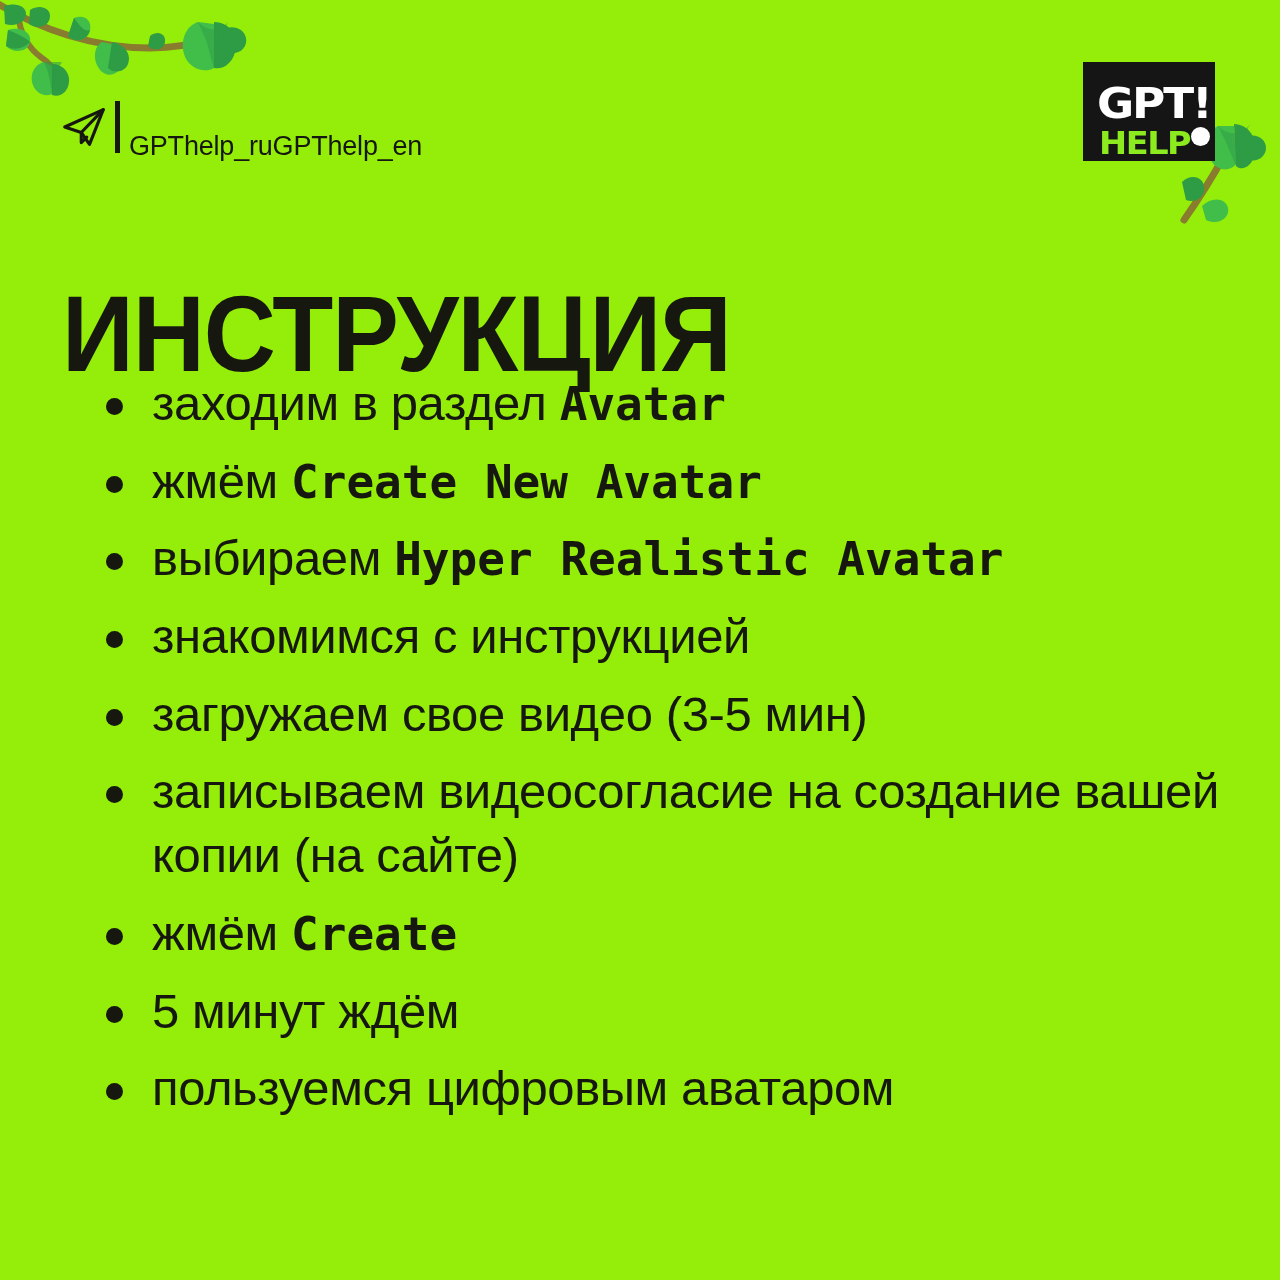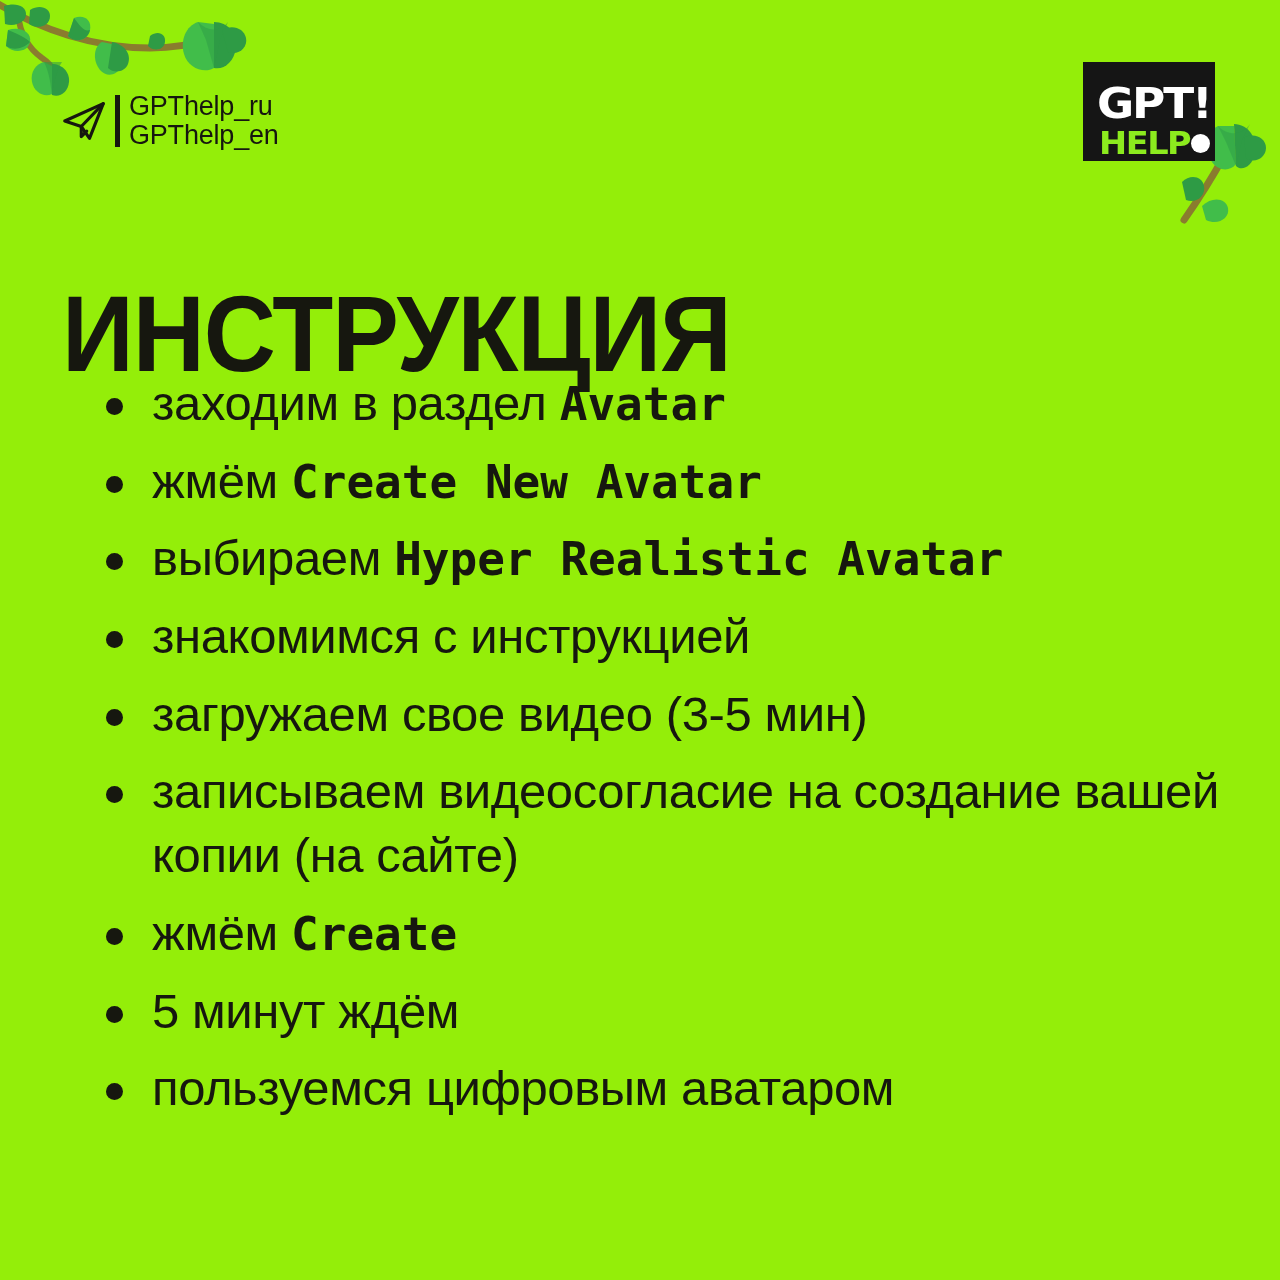--- a/index.html
+++ b/index.html
@@ -59,23 +59,23 @@
     display: block;
   }
   .tg-divider {
     width: 5px;
     height: 52px;
     background: #16170f;
     flex: 0 0 auto;
   }
   .tg-handles {
     display: flex;
-    flex-direction: column;
     justify-content: center;
     line-height: 1.08;
+    margin-top: 40px;
   }
   .tg-handle {
     font-family: "Liberation Sans", sans-serif;
     font-size: 27px;
     font-weight: 400;
     letter-spacing: -0.2px;
     color: #16170f;
     white-space: nowrap;
   }
 
@@ -101,21 +101,20 @@
     color: #ffffff;
     line-height: 1;
     transform: scaleX(1.08);
     transform-origin: left center;
   }
   .logo-line2 {
     position: absolute;
     left: 16px;
     top: 65px;
     display: flex;
-    align-items: center;
     gap: 5px;
   }
   .logo-help {
     font-family: "DejaVu Sans", sans-serif;
     font-weight: 700;
     font-size: 32px;
     letter-spacing: -1.4px;
     color: #8CEB1E;
     line-height: 1;
     transform: scaleX(1.05);

